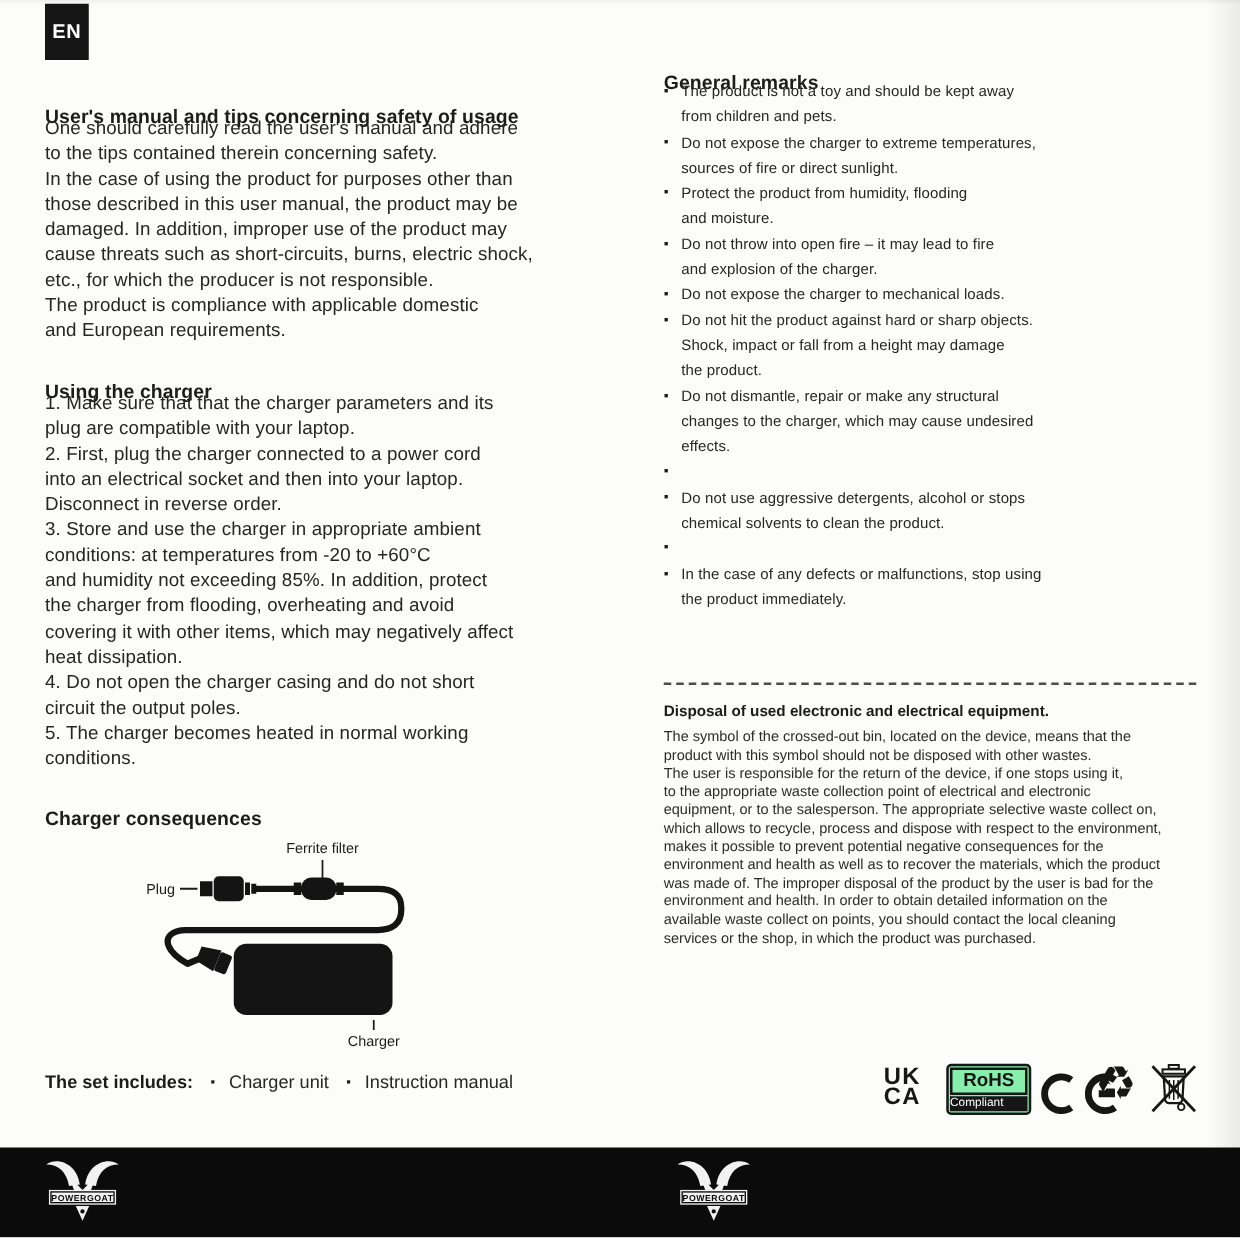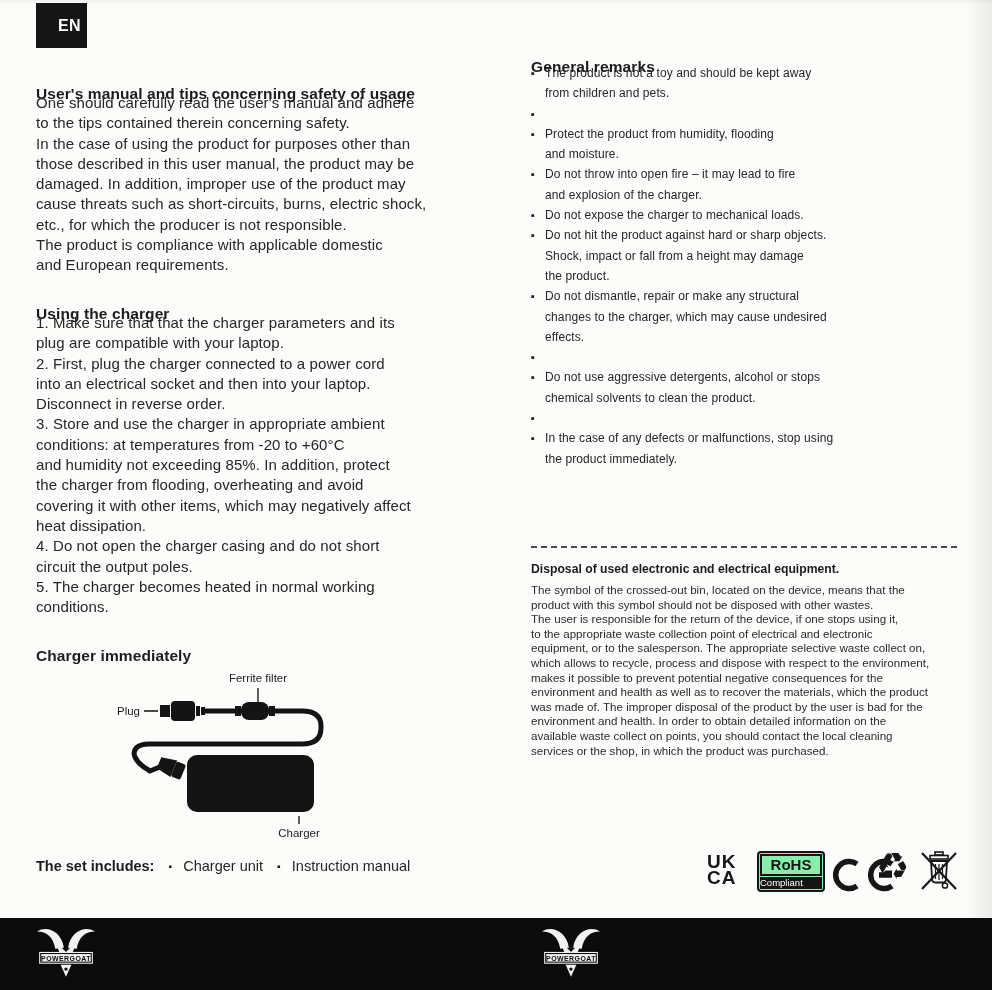--- a/index.html
+++ b/index.html
@@ -8,21 +8,21 @@
     background:#fcfcfa;overflow:hidden;
     font-family:"Liberation Sans","DejaVu Sans",sans-serif;
     color:#222;
   }
   .scan-shade{position:absolute;inset:0;pointer-events:none;
     background:linear-gradient(to left, rgba(0,0,0,0.07), rgba(0,0,0,0) 26px),
                linear-gradient(to bottom, rgba(0,0,0,0.05), rgba(0,0,0,0) 4px);}
   .lang-badge{
     position:absolute;left:36px;top:3px;width:35px;height:45px;
     background:#151515;color:#fff;display:flex;align-items:center;justify-content:center;
-    font-size:16px;font-weight:bold;letter-spacing:.5px;padding-left:16px;
+    font-size:16px;font-weight:bold;letter-spacing:.5px;
   }
   .h-main{position:absolute;font-size:15.5px;font-weight:bold;color:#1c1c1c;letter-spacing:.1px;margin-top:19px;}
   .body-text{position:absolute;font-size:15px;line-height:20.3px;color:#262626;white-space:pre-line;letter-spacing:.1px;}
   .small-head{position:absolute;font-size:12.2px;font-weight:bold;color:#1c1c1c;}
   .small-text{position:absolute;font-size:11.6px;line-height:14.6px;color:#2b2b2b;white-space:pre-line;}
   
   .remarks{position:absolute;left:531px;top:63px;width:430px;margin:0;padding:0;list-style:none;}
   .remarks li{display:flex;align-items:flex-start;margin:0;padding:0;}
   .remarks .marker{width:14px;flex:0 0 14px;font-size:11px;line-height:20.3px;color:#1c1c1c;}
   .remarks .li-text{font-size:12px;line-height:20.3px;color:#262626;white-space:pre-line;letter-spacing:.1px;}
@@ -83,21 +83,21 @@
 conditions: at temperatures from -20 to +60°C
 and humidity not exceeding 85%. In addition, protect
 the charger from flooding, overheating and avoid
 covering it with other items, which may negatively affect
 heat dissipation.
 4. Do not open the charger casing and do not short
 circuit the output poles.
 5. The charger becomes heated in normal working
 conditions.</div>
 
-  <div class="h-main" style="left:36px;top:628px;">Charger immediately</div>
+  <div class="h-main" style="left:36px;top:628px;">Charger consequences</div>
 
   <svg class="diagram" width="440" height="196" viewBox="0 0 440 196">
 
     <text x="222" y="24" text-anchor="middle" font-size="11.5" fill="#1c1c1c">Ferrite filter</text>
     <line x1="222" y1="30" x2="222" y2="45" stroke="#1c1c1c" stroke-width="1.4"></line>
     <text x="104" y="57" text-anchor="end" font-size="11.5" fill="#1c1c1c">Plug</text>
     <line x1="108" y1="53" x2="122" y2="53" stroke="#1c1c1c" stroke-width="1.6"></line>
 
     <g>
       <rect x="124" y="47" width="10" height="12" fill="#141414"></rect>
@@ -136,20 +136,22 @@
   <div class="h-main" style="left:531px;top:39px;">General remarks</div>
 
   <ul class="remarks">
     <li>
         <span class="marker">▪</span>
         <span class="li-text">The product is not a toy and should be kept away
 from children and pets.</span>
       </li>
     <li>
         <span class="marker">▪</span>
+        <span class="li-text">Do not expose the charger to extreme temperatures,
+sources of fire or direct sunlight.</span>
       </li>
     <li>
         <span class="marker">▪</span>
         <span class="li-text">Protect the product from humidity, flooding
 and moisture.</span>
       </li>
     <li>
         <span class="marker">▪</span>
         <span class="li-text">Do not throw into open fire – it may lead to fire
 and explosion of the charger.</span>

